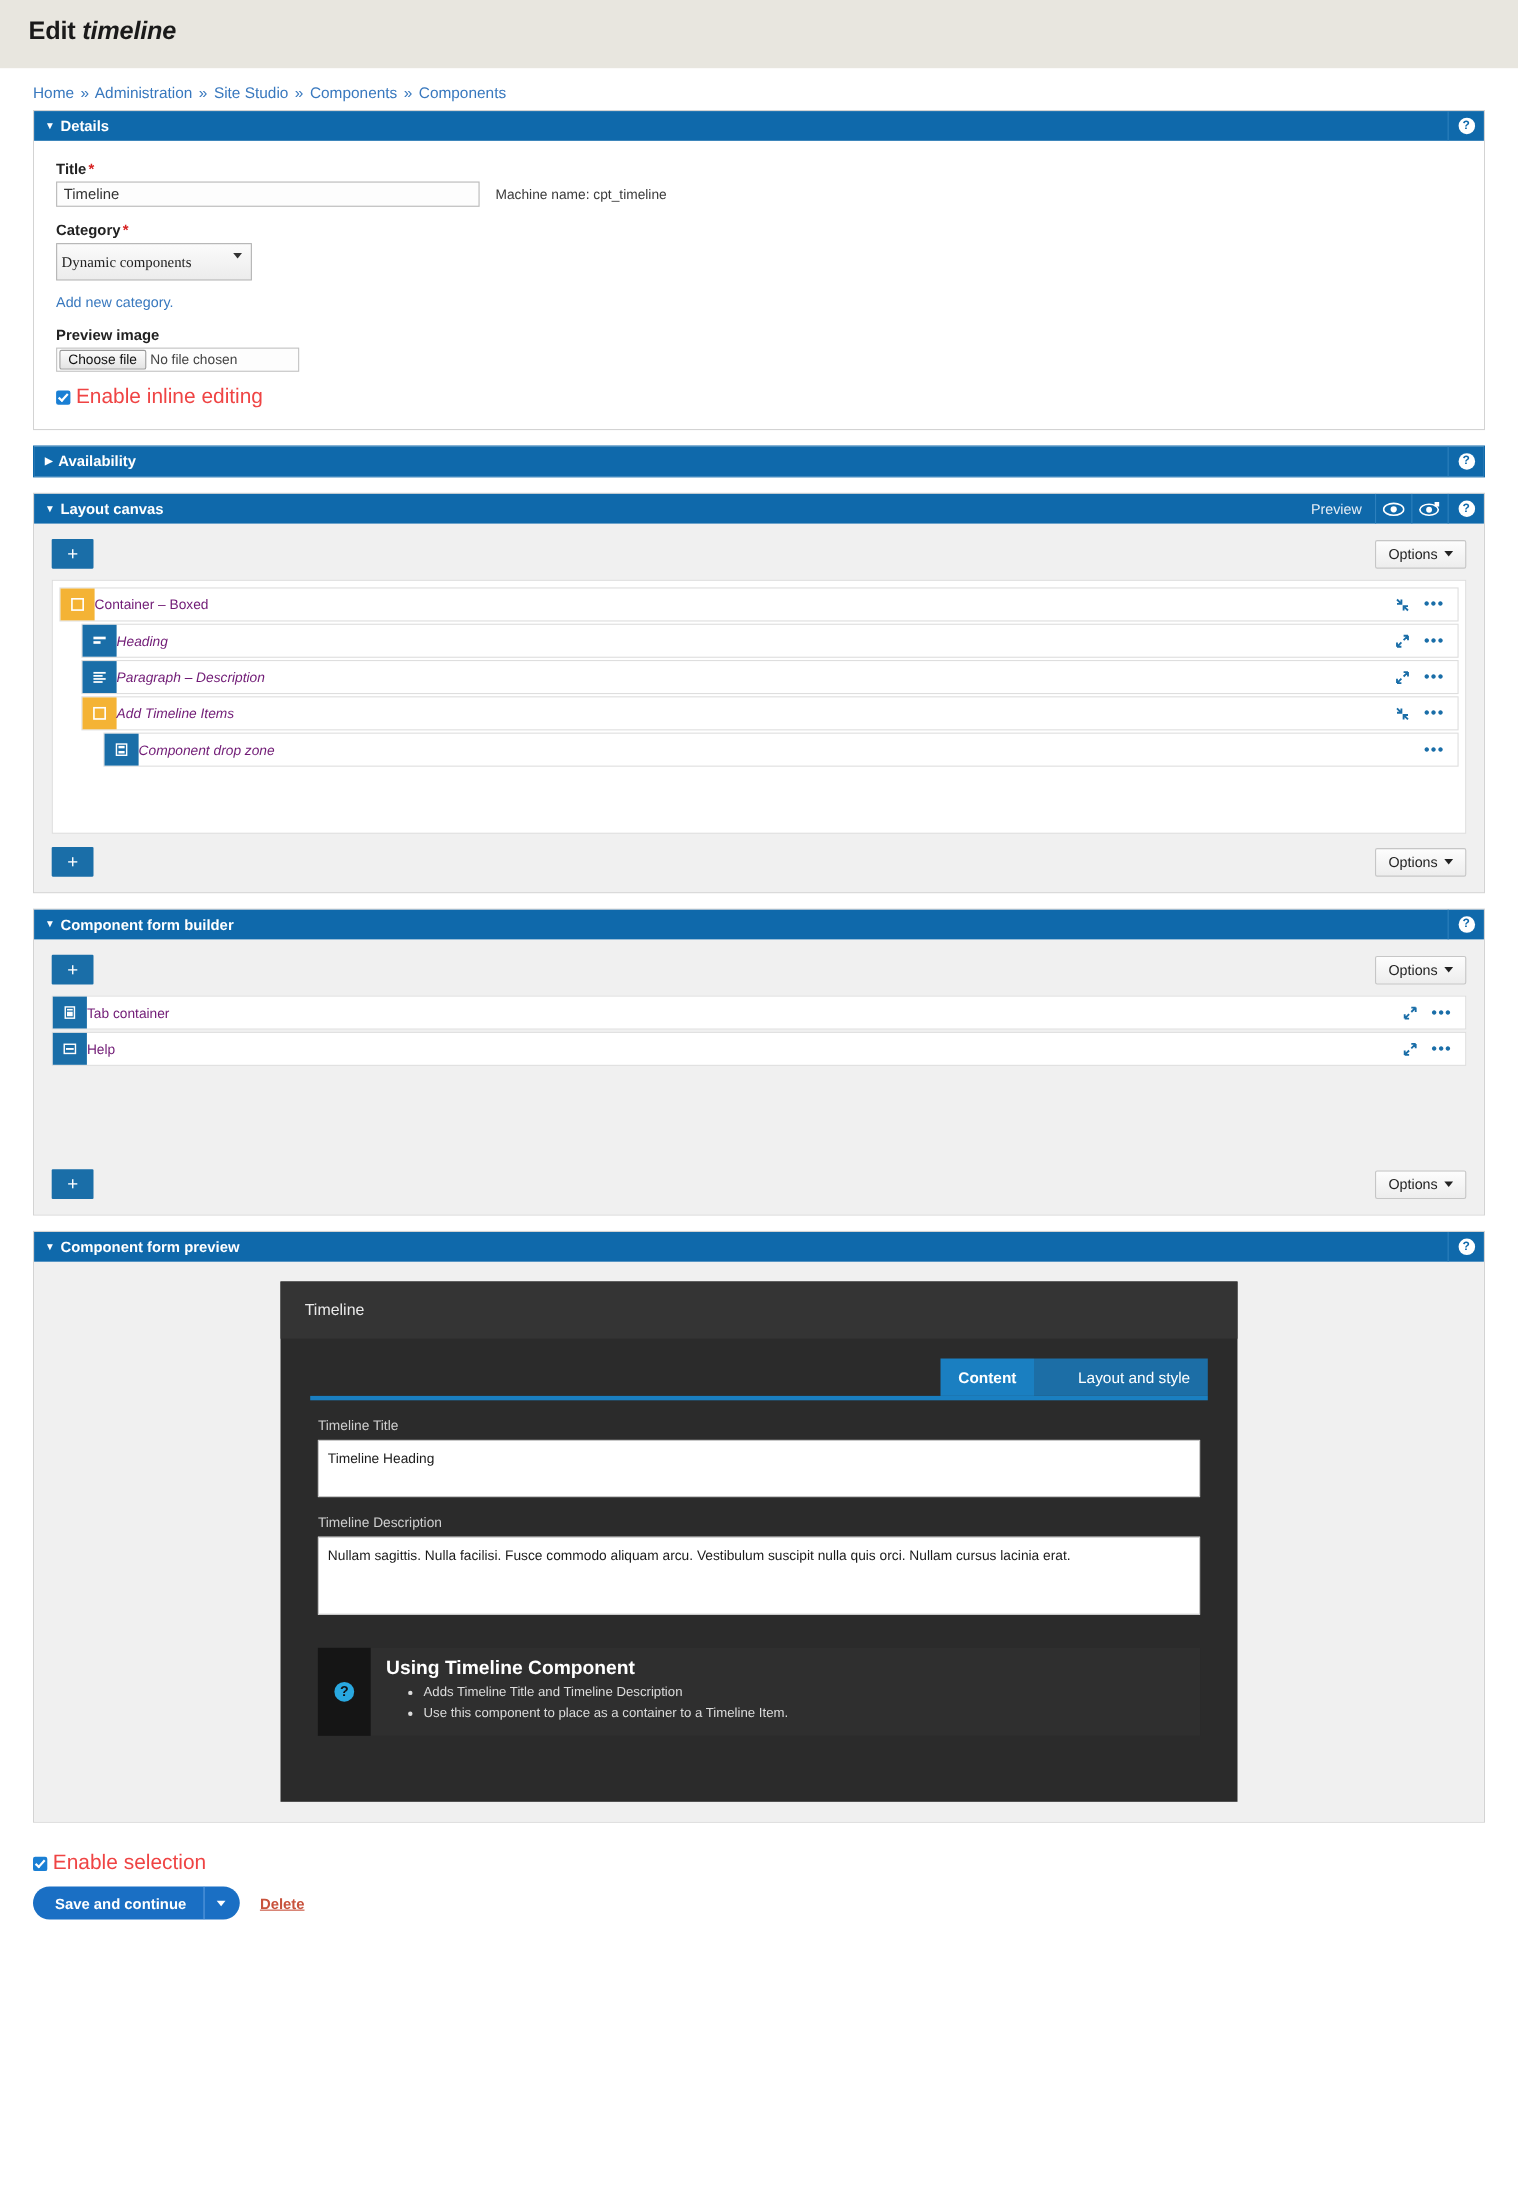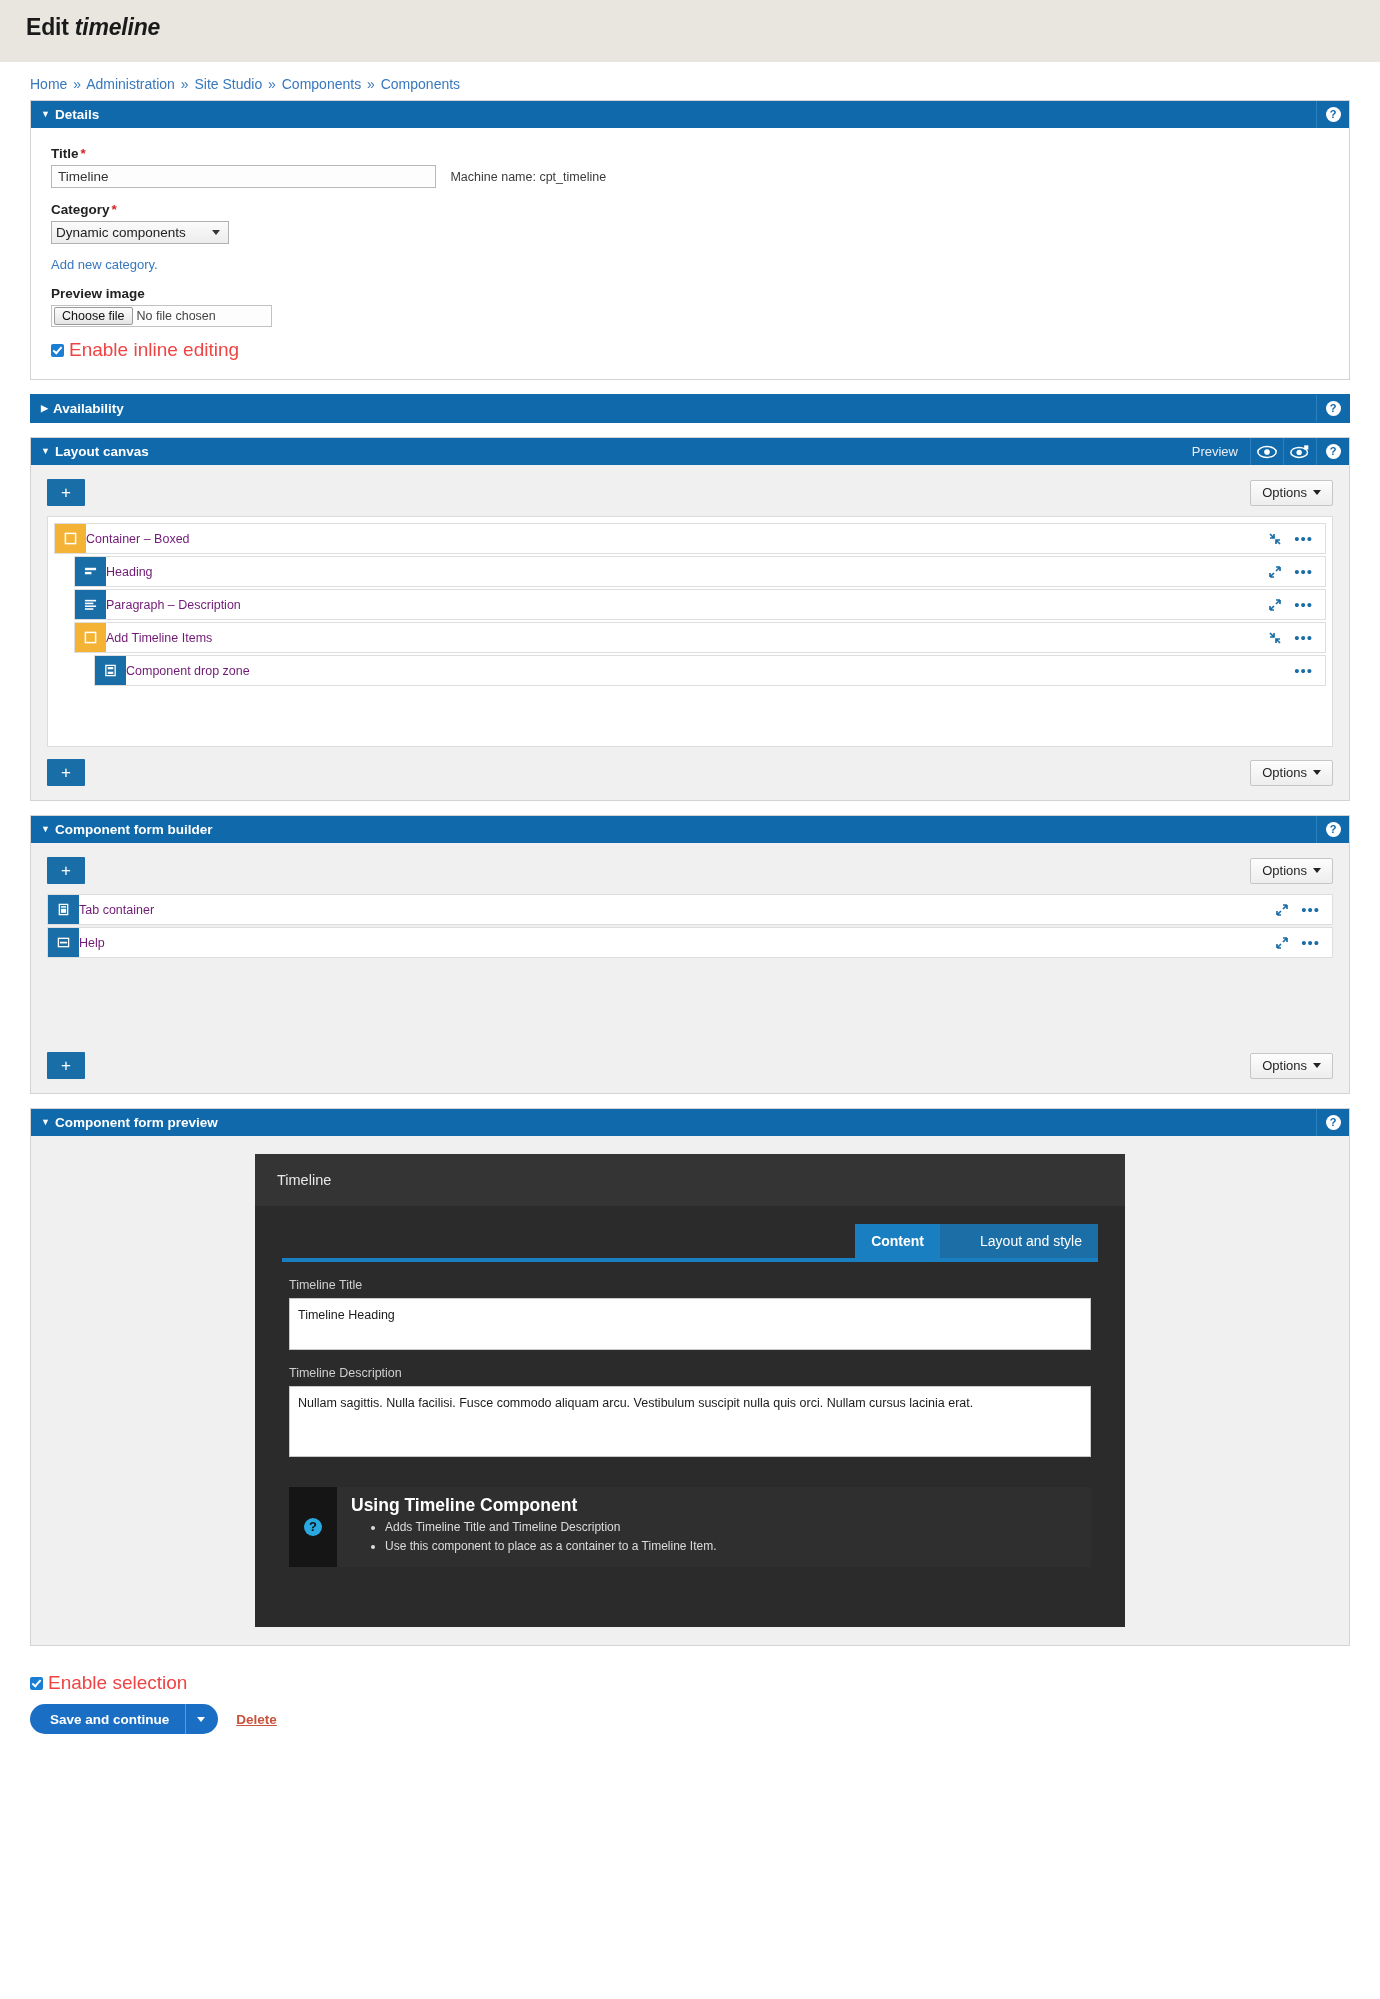--- a/index.html
+++ b/index.html
@@ -122,25 +122,25 @@
   .machine-name {
     display: inline-block;
     font-size: 12.5px;
     color: #3b3b3b;
     margin-left: 10px;
     vertical-align: middle;
   }
   .row-gap { margin-top: 14px; }
   select.cat-select {
     width: 178px;
-    height: 23px;
+    height: 34px;
     border: 1px solid #b1b1b1;
     background: linear-gradient(#fbfbfb, #ececec);
     font-size: 13.5px;
-    font-family: Liberation Sans, sans-serif;
+    font-family: Liberation Serif, serif;
     padding-left: 4px;
     color: #222;
     -webkit-appearance: none;
     appearance: none;
   }
   .select-wrap { position: relative; display: inline-block; }
   .select-wrap .arrow {
     position: absolute;
     right: 9px; top: 9px;
     width: 0; height: 0;
@@ -262,21 +262,21 @@
     flex: 1 1 auto;
   }
   .node-actions {
     display: flex; align-items: center; gap: 12px;
     padding-right: 12px;
     color: #1a6ea8;
   }
   .dots { letter-spacing: 1px; font-size: 15px; color: #1a6ea8; line-height:1; cursor:pointer; }
   .arrow-icon { width: 14px; height: 14px; cursor: pointer; }
 
-  .child-wrap { padding-left: 20px; }
+  .child-wrap { padding-left: 20px; font-style: italic; }
   .child-wrap2 { padding-left: 20px; }
 
   .builder-body {
     background: #f0f0f0;
     padding: 14px 16px 14px 16px;
   }
   .builder-spacer { height: 92px; }
 
   
   .preview-body {

